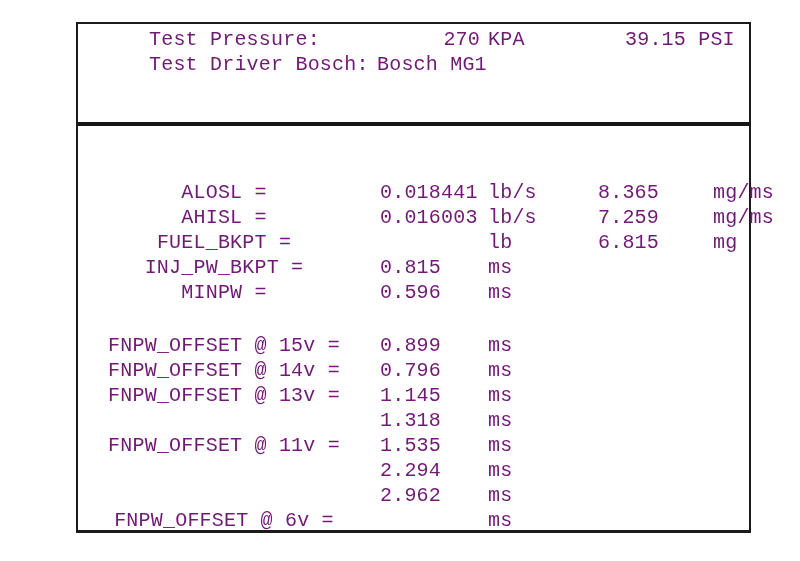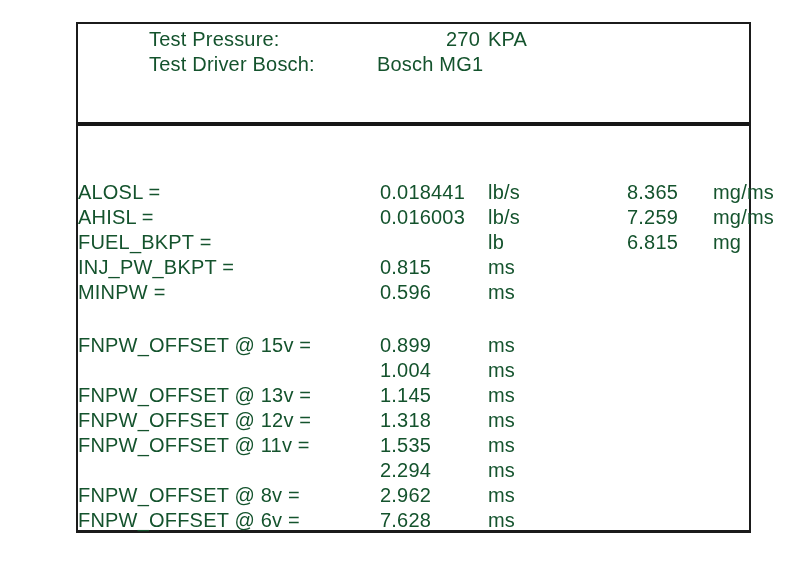--- a/index.html
+++ b/index.html
@@ -5,22 +5,22 @@
   html, body {
     margin: 0;
     padding: 0;
     background: #ffffff;
   }
   .page {
     position: relative;
     width: 800px;
     height: 561px;
     background: #ffffff;
-    font-family: Liberation Sans, sans-serif;
-    color: #14532d;
+    font-family: Liberation Mono, monospace;
+    color: #701a75;
     overflow: hidden;
   }
   .panel {
     position: absolute;
     left: 76px;
     top: 22px;
     width: 675px;
     height: 511px;
     box-sizing: border-box;
     border: 2px solid #1b1b1b;
@@ -50,37 +50,38 @@
     position: absolute;
     left: 0; right: 0;
     top: 98px;
     height: 4px;
     background: #161616;
   }
 
   
   .params-section  { position: absolute; top: 156px; left: 0; right: 0; }
   .offsets-section { position: absolute; top: 309px; left: 0; right: 0; }
-  .b-label { left: 0; width: 292px; text-align: left; }
+  .b-label { left: 0; width: 292px; text-align: center; }
   .b-val   { left: 302px; width: 100px; }
   .b-unit  { left: 410px; }
-  .b-val2  { left: 520px; width: 60px; text-align: left; margin-left: 29px; }
+  .b-val2  { left: 520px; width: 60px; text-align: left; }
   .b-unit2 { left: 635px; }
 </style>
 </head>
 <body>
 
 <div class="page">
   <div class="panel">
 
     <div class="header-section">
       <div class="line">
         <span class="c-label">Test Pressure:</span>
         <span class="c-val">270</span>
         <span class="c-unit">KPA</span>
+        <span class="c-right">39.15 PSI</span>
       </div>
       <div class="line">
         <span class="c-label">Test Driver Bosch:</span>
         <span class="c-val left">Bosch MG1</span>
       </div>
     </div>
 
     <div class="divider"></div>
 
     <div class="params-section">
@@ -116,48 +117,46 @@
       </div>
     </div>
 
     <div class="offsets-section">
       <div class="line">
         <span class="b-label">FNPW_OFFSET @ 15v =</span>
         <span class="b-val">0.899</span>
         <span class="b-unit">ms</span>
       </div>
       <div class="line">
-        <span class="b-val">1.004</span>
+        <span class="b-label">FNPW_OFFSET @ 14v =</span>
+        <span class="b-val">0.796</span>
         <span class="b-unit">ms</span>
       </div>
       <div class="line">
         <span class="b-label">FNPW_OFFSET @ 13v =</span>
         <span class="b-val">1.145</span>
         <span class="b-unit">ms</span>
       </div>
       <div class="line">
-        <span class="b-label">FNPW_OFFSET @ 12v =</span>
         <span class="b-val">1.318</span>
         <span class="b-unit">ms</span>
       </div>
       <div class="line">
         <span class="b-label">FNPW_OFFSET @ 11v =</span>
         <span class="b-val">1.535</span>
         <span class="b-unit">ms</span>
       </div>
       <div class="line">
         <span class="b-val">2.294</span>
         <span class="b-unit">ms</span>
       </div>
       <div class="line">
-        <span class="b-label">FNPW_OFFSET @ 8v =</span>
         <span class="b-val">2.962</span>
         <span class="b-unit">ms</span>
       </div>
       <div class="line">
         <span class="b-label">FNPW_OFFSET @ 6v =</span>
-        <span class="b-val">7.628</span>
         <span class="b-unit">ms</span>
       </div>
     </div>
 
   </div>
 </div>
 
 </body></html>

